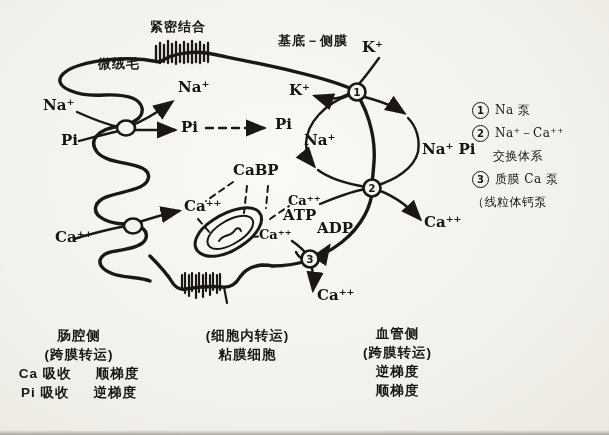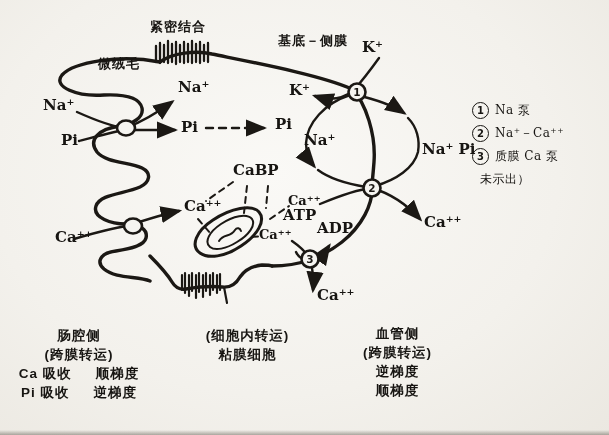--- a/index.html
+++ b/index.html
@@ -164,26 +164,29 @@
 <div id="legend">
   <div class="lg-row">
     <span class="lg-num">1</span>
     <span class="lg-text">Na 泵</span>
   </div>
   <div class="lg-row">
     <span class="lg-num">2</span>
     <span class="lg-text">Na⁺－Ca⁺⁺</span>
   </div>
   <div class="lg-row">
+    <span class="lg-indent"></span>
+    <span class="lg-text">交换体系</span>
+  </div>
+  <div class="lg-row">
     <span class="lg-num">3</span>
     <span class="lg-text">质膜 Ca 泵</span>
   </div>
   <div class="lg-row">
-    <span class="lg-indent" style="width:8px"></span>
-    <span class="lg-text">未示出）</span>
+    <span class="lg-text">（线粒体钙泵</span>
   </div>
 </div>
 
 <div class="foot" style="left:14px;top:326px;width:130px;">
   <div class="fl">肠腔侧</div>
   <div class="fl">(跨膜转运)</div>
   <div class="fl pair">
     <span>Ca 吸收</span>
     <span>顺梯度</span>
   </div>

